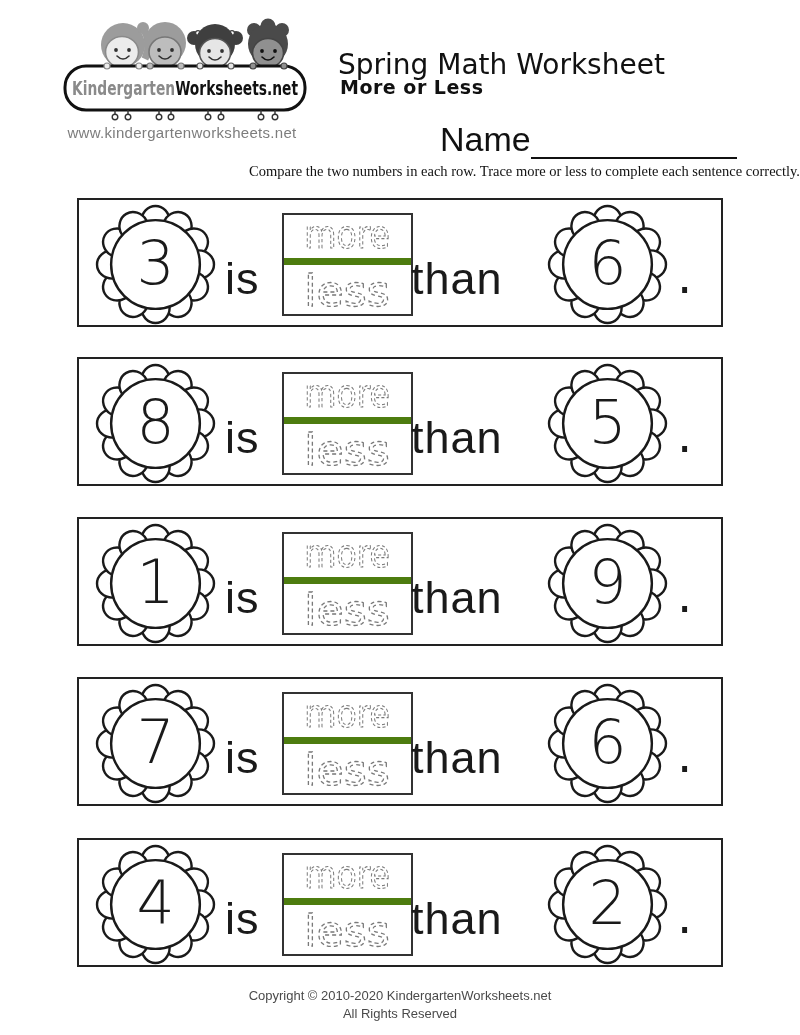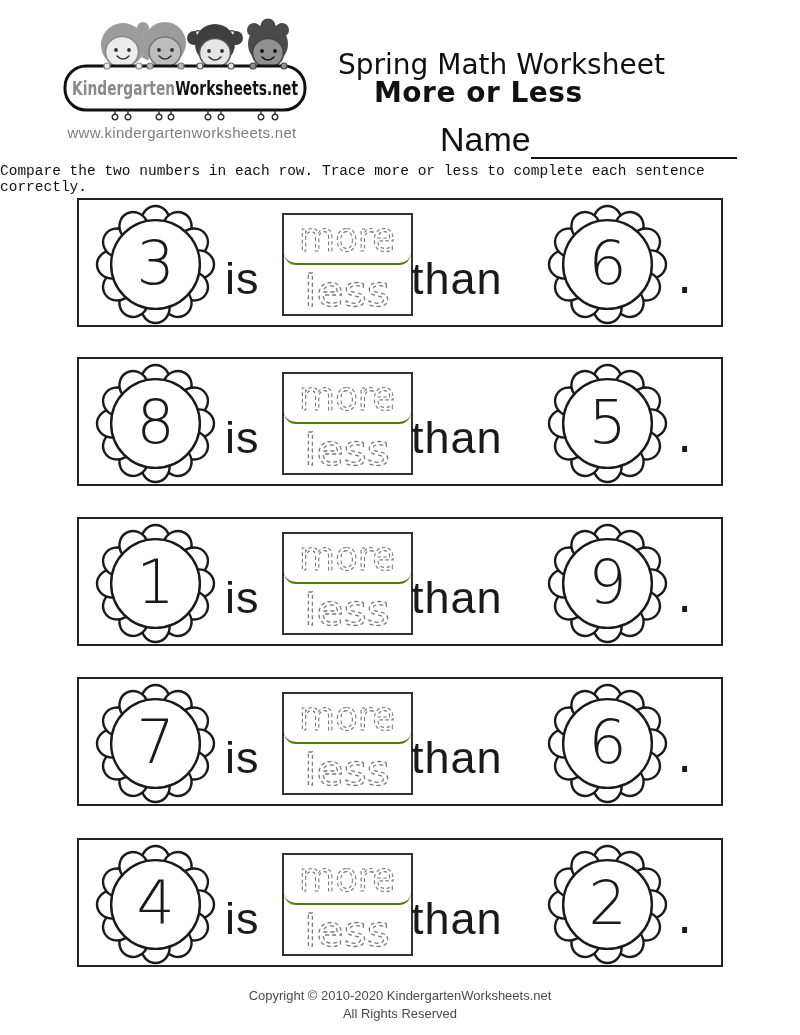--- a/index.html
+++ b/index.html
@@ -9,30 +9,30 @@
   .page { position:absolute; inset:0; overflow:hidden; background:#fff; }
 
   
   .logo-svg { position:absolute; left:55px; top:12px; width:252px; height:114px; }
   .logo-banner-text { font-family:"DejaVu Sans", sans-serif; font-weight:bold; font-size:19px; }
   .logo-url { position:absolute; left:42px; top:124px; width:280px; text-align:center;
               font-family:"Liberation Sans", sans-serif; font-size:15px; color:#7d7d7d; letter-spacing:0.3px; }
 
   .title { position:absolute; left:338px; top:48px; font-size:28px; letter-spacing:0px;
            font-family:"DejaVu Sans", sans-serif; color:#111; white-space:nowrap; }
-  .subtitle { position:absolute; left:340px; top:76px; font-size:28px; font-weight:bold; color:#111;
-              font-family:"DejaVu Sans", sans-serif; letter-spacing:0.5px;margin-left:34px; }
+  .subtitle { position:absolute; left:340px; top:76px; font-size:19px; font-weight:bold; color:#111;
+              font-family:"DejaVu Sans", sans-serif; letter-spacing:0.5px; }
 
   .name-line { position:absolute; left:440px; top:120px; font-size:34px; color:#111; white-space:nowrap;
                font-family:"Liberation Sans", sans-serif; }
   .name-underline { display:inline-block; width:206px; height:28px; border-bottom:2px solid #111;
                     vertical-align:bottom; }
 
-  .instructions { position:absolute; left:0; top:163px; width:100%; text-align:left;
-                  font-family:Liberation Mono, monospace; font-size:14.5px; color:#111; }
+  .instructions { position:absolute; left:0; top:163px; width:100%; text-align:right;
+                  font-family:Liberation Serif, serif; font-size:14.5px; color:#111; }
 
   
   .wrow { position:absolute; left:77px; width:646px; height:129px; border:2px solid #222; background:#fff; }
   .wrow.r0 { top:198px; } .wrow.r1 { top:357px; } .wrow.r2 { top:517px; }
   .wrow.r3 { top:677px; } .wrow.r4 { top:838px; }
 
   .flower { position:absolute; top:4px; width:121px; height:121px; }
   .flower.left  { left:16px; }
   .flower.right { left:468px; }
   .flower svg { position:absolute; inset:0; width:100%; height:100%; overflow:visible; }
@@ -42,21 +42,21 @@
 
   .word { position:absolute; top:53px; font-size:45px; font-weight:300; color:#1a1a1a;
           font-family:Liberation Sans, sans-serif; letter-spacing:1px; }
   .word.is   { left:146px; }
   .word.than { left:332px; }
   .period { position:absolute; left:598px; top:48px; font-size:48px; color:#1a1a1a; }
 
   .trace-box { position:absolute; left:203px; top:13px; width:131px; height:103px;
                border:2px solid #333; background:#fff; }
   .trace-cell { width:100%; height:50%; position:relative; }
-  .trace-cell.top { border-bottom:2px solid #4d7c0f;border-radius:12px; }
+  .trace-cell.top { border-bottom:7px solid #4d7c0f; }
   .trace-cell svg { position:absolute; inset:0; width:100%; height:100%; }
   .trace-word { fill:none; stroke:#7a7a7a; stroke-width:1.3px; stroke-dasharray:4 3;
                 font-family:"DejaVu Sans", sans-serif; font-size:44px; }
 
   
   .footer { position:absolute; left:0; top:987px; width:100%; text-align:center;
             font-family:"Liberation Sans", sans-serif; font-size:13px; color:#4a4a4a; line-height:18px; }
 </style>
 </head>
 <body>

